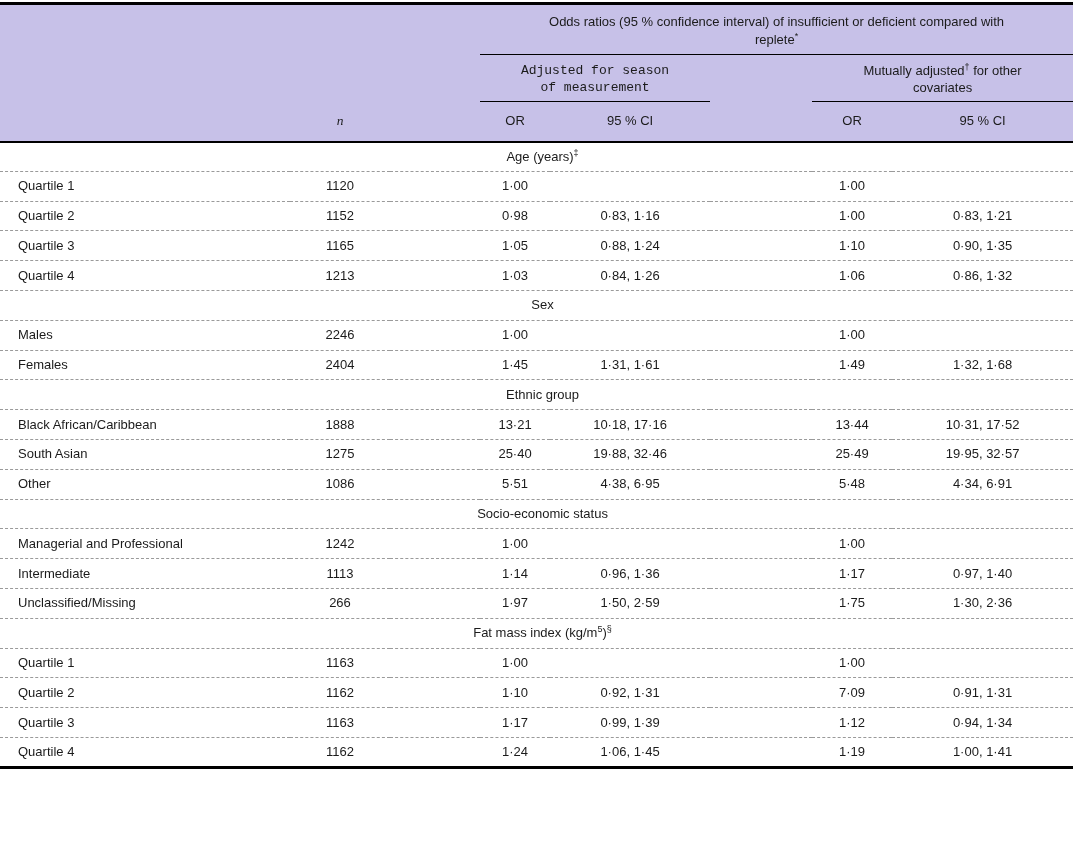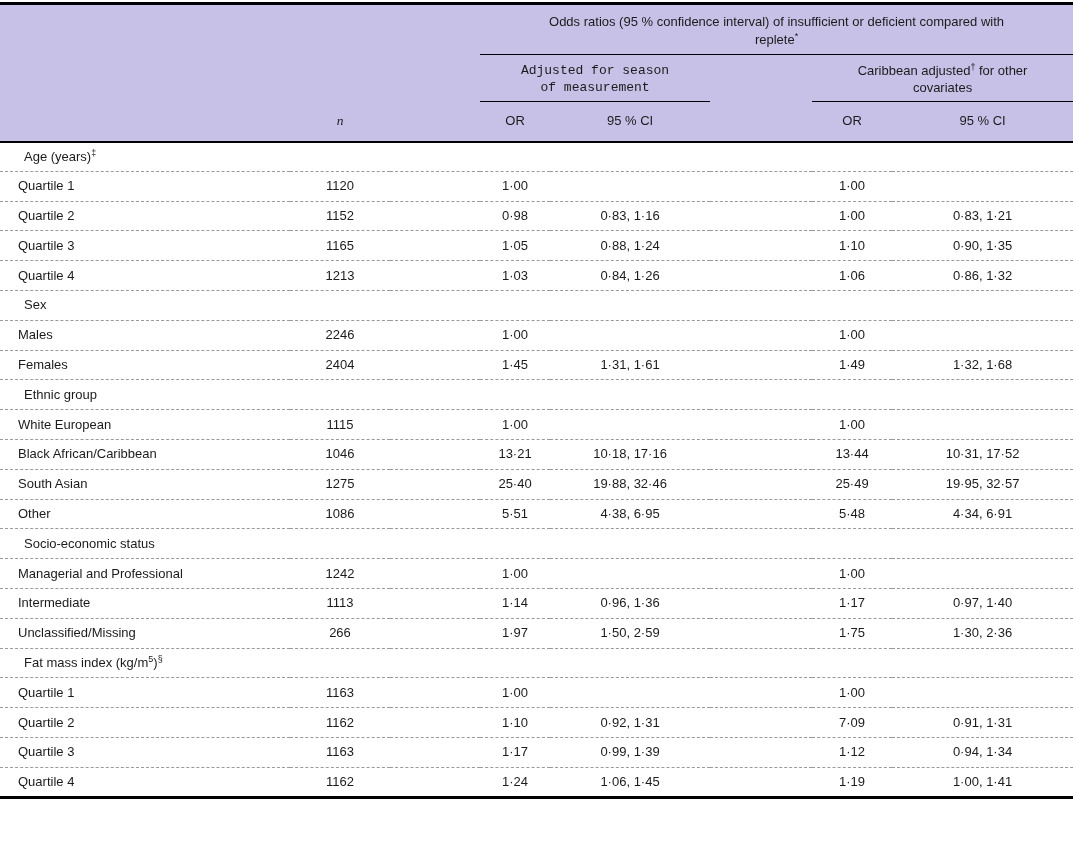--- a/index.html
+++ b/index.html
@@ -44,21 +44,21 @@
   .colhead-row th, .colhead-row td {
     padding:11px 0 12px;
     text-align:center;
     border-bottom:2px solid #000;
   }
   .n-head { font-style:italic; font-family:"Liberation Serif", serif; font-size:13.5px; }
 
   
   tbody td { height:29.8px; line-height:16px; }
   tbody tr + tr td { border-top:1px dashed #9a9a9a; }
-  td.section-label { text-align:left; padding-left:24px; }
+  td.section-label { text-align:center; padding-left:12px; }
   td.row-label { text-align:left; padding-left:18px;margin-top:20px; }
   td.num { text-align:center; }
   td.gap {}
 
   sup {
     font-size:9px;
     vertical-align:super;
     line-height:0;
   }
 </style>
@@ -85,21 +85,21 @@
           <span>replete</span><sup>*</sup>
         </th>
       </tr>
       <tr class="group-row">
         <td colspan="3"></td>
         <th colspan="2" class="group-cell group-cell-1">
           <span class="inner">Adjusted for season of measurement</span>
         </th>
         <td></td>
         <th colspan="2" class="group-cell group-cell-2">
-          <span class="inner"><span>Caribbean adjusted</span><sup>†</sup><span> for other covariates</span></span>
+          <span class="inner"><span>Mutually adjusted</span><sup>†</sup><span> for other covariates</span></span>
         </th>
       </tr>
       <tr class="colhead-row">
         <td></td>
         <th><span class="n-head">n</span></th>
         <td></td>
         <th>OR</th>
         <th>95 % CI</th>
         <td></td>
         <th>OR</th>
@@ -170,32 +170,22 @@
           <td class="num">1·45</td>
           <td class="num">1·31, 1·61</td>
           <td class="gap"></td>
           <td class="num">1·49</td>
           <td class="num">1·32, 1·68</td>
         </tr>
         <tr>
           <td colspan="8" class="section-label"><span>Ethnic group</span></td>
         </tr>
         <tr>
-          <td class="row-label">White European</td>
-          <td class="num">1115</td>
-          <td class="gap"></td>
-          <td class="num">1·00</td>
-          <td class="num"></td>
-          <td class="gap"></td>
-          <td class="num">1·00</td>
-          <td class="num"></td>
-        </tr>
-        <tr>
           <td class="row-label">Black African/Caribbean</td>
-          <td class="num">1046</td>
+          <td class="num">1888</td>
           <td class="gap"></td>
           <td class="num">13·21</td>
           <td class="num">10·18, 17·16</td>
           <td class="gap"></td>
           <td class="num">13·44</td>
           <td class="num">10·31, 17·52</td>
         </tr>
         <tr>
           <td class="row-label">South Asian</td>
           <td class="num">1275</td>

